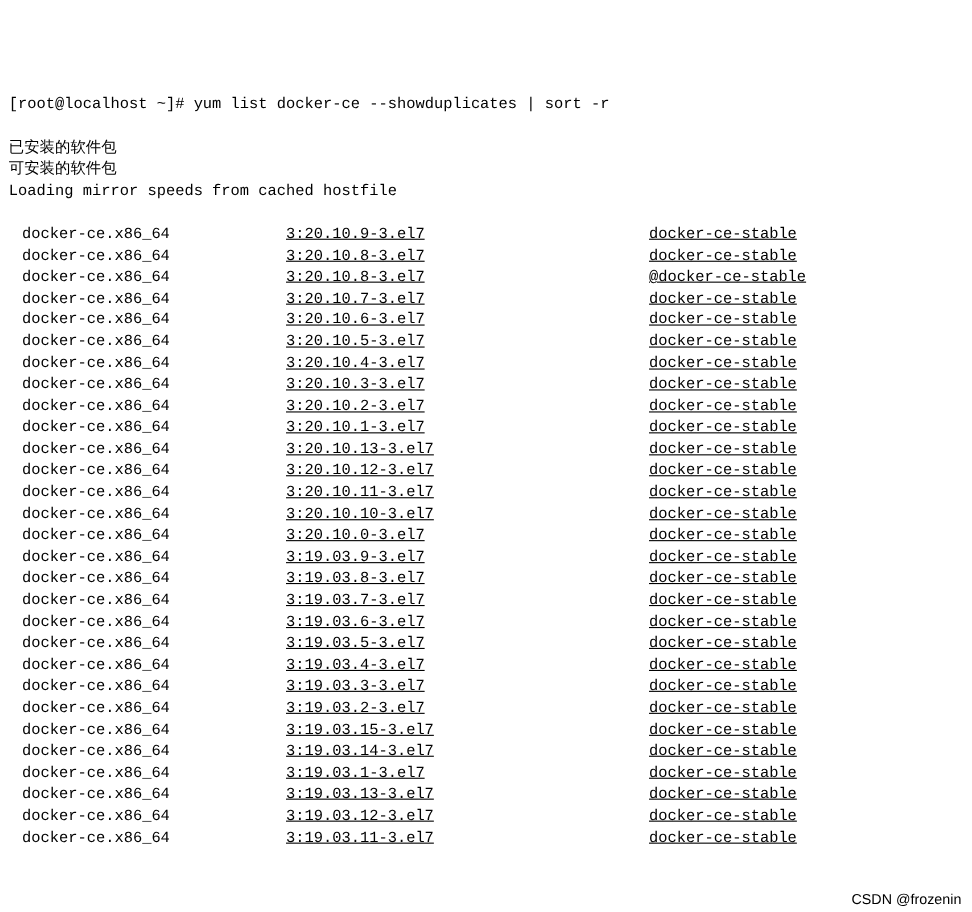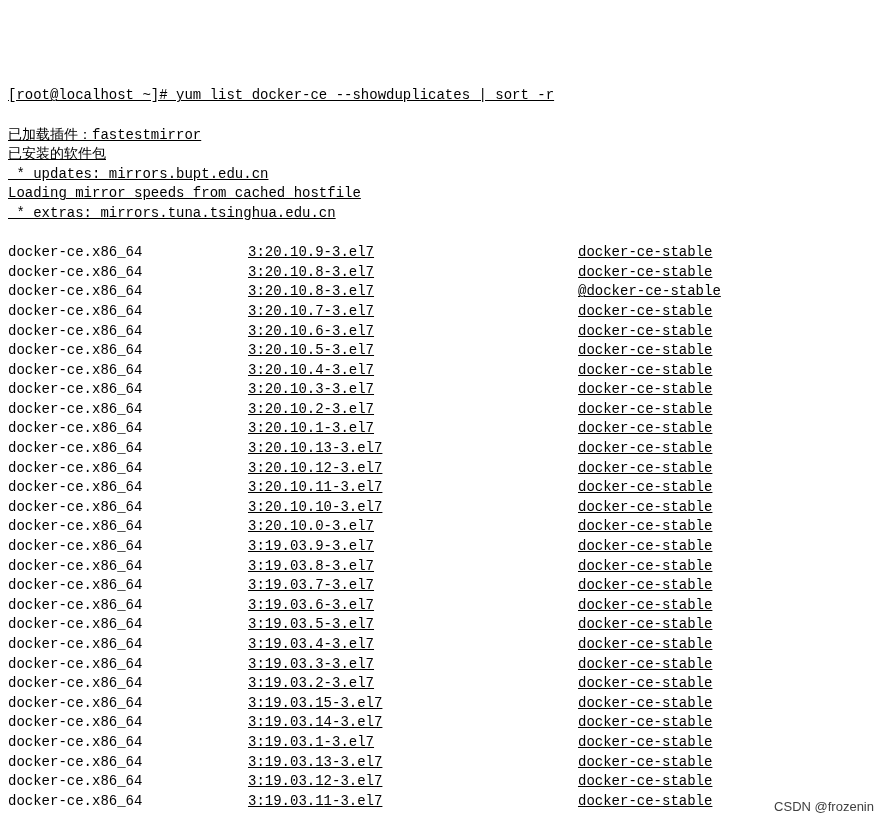--- a/index.html
+++ b/index.html
@@ -7,53 +7,53 @@
       font-size: 14px;
       line-height: 1.4;
       background: #ffffff;
       color: #000000;
       margin: 0;
       padding: 8px;
       white-space: pre;
     }
     .prompt-line {
       display: block;
-      text-decoration: underline;
     }
     .package-row {
       display: flex;
+      margin-left: 12px;
     }
     .col-pkg {
       width: 240px;
       flex-shrink: 0;
     }
     .col-ver {
       width: 330px;
       flex-shrink: 0;
       text-decoration: underline;
     }
     .col-repo {
       flex: 1;
       text-decoration: underline;
     }
     .watermark {
       position: fixed;
-      bottom: 13px;
+      bottom: 2px;
       right: 10px;
-      color: #404040;
+      color: #000000;
       font-size: 13px;
       font-family: sans-serif;
     }
   </style>
 </head>
 <body>
 
 
 <div>
 <span class="prompt-line">[root@localhost ~]# yum list docker-ce --showduplicates | sort -r</span>
-<div id="messages"><span class="prompt-line">已加载插件：fastestmirror</span><span class="prompt-line">已安装的软件包</span><span class="prompt-line"> * updates: mirrors.bupt.edu.cn</span><span class="prompt-line">Loading mirror speeds from cached hostfile</span><span class="prompt-line"> * extras: mirrors.tuna.tsinghua.edu.cn</span></div>
+<div id="messages"><span class="prompt-line">已安装的软件包</span><span class="prompt-line">可安装的软件包</span><span class="prompt-line">Loading mirror speeds from cached hostfile</span></div>
 <div id="packages"><div class="package-row"><span class="col-pkg">docker-ce.x86_64</span><span class="col-ver">3:20.10.9-3.el7</span><span class="col-repo">docker-ce-stable</span></div><div class="package-row"><span class="col-pkg">docker-ce.x86_64</span><span class="col-ver">3:20.10.8-3.el7</span><span class="col-repo">docker-ce-stable</span></div><div class="package-row"><span class="col-pkg">docker-ce.x86_64</span><span class="col-ver">3:20.10.8-3.el7</span><span class="col-repo">@docker-ce-stable</span></div><div class="package-row"><span class="col-pkg">docker-ce.x86_64</span><span class="col-ver">3:20.10.7-3.el7</span><span class="col-repo">docker-ce-stable</span></div><div class="package-row"><span class="col-pkg">docker-ce.x86_64</span><span class="col-ver">3:20.10.6-3.el7</span><span class="col-repo">docker-ce-stable</span></div><div class="package-row"><span class="col-pkg">docker-ce.x86_64</span><span class="col-ver">3:20.10.5-3.el7</span><span class="col-repo">docker-ce-stable</span></div><div class="package-row"><span class="col-pkg">docker-ce.x86_64</span><span class="col-ver">3:20.10.4-3.el7</span><span class="col-repo">docker-ce-stable</span></div><div class="package-row"><span class="col-pkg">docker-ce.x86_64</span><span class="col-ver">3:20.10.3-3.el7</span><span class="col-repo">docker-ce-stable</span></div><div class="package-row"><span class="col-pkg">docker-ce.x86_64</span><span class="col-ver">3:20.10.2-3.el7</span><span class="col-repo">docker-ce-stable</span></div><div class="package-row"><span class="col-pkg">docker-ce.x86_64</span><span class="col-ver">3:20.10.1-3.el7</span><span class="col-repo">docker-ce-stable</span></div><div class="package-row"><span class="col-pkg">docker-ce.x86_64</span><span class="col-ver">3:20.10.13-3.el7</span><span class="col-repo">docker-ce-stable</span></div><div class="package-row"><span class="col-pkg">docker-ce.x86_64</span><span class="col-ver">3:20.10.12-3.el7</span><span class="col-repo">docker-ce-stable</span></div><div class="package-row"><span class="col-pkg">docker-ce.x86_64</span><span class="col-ver">3:20.10.11-3.el7</span><span class="col-repo">docker-ce-stable</span></div><div class="package-row"><span class="col-pkg">docker-ce.x86_64</span><span class="col-ver">3:20.10.10-3.el7</span><span class="col-repo">docker-ce-stable</span></div><div class="package-row"><span class="col-pkg">docker-ce.x86_64</span><span class="col-ver">3:20.10.0-3.el7</span><span class="col-repo">docker-ce-stable</span></div><div class="package-row"><span class="col-pkg">docker-ce.x86_64</span><span class="col-ver">3:19.03.9-3.el7</span><span class="col-repo">docker-ce-stable</span></div><div class="package-row"><span class="col-pkg">docker-ce.x86_64</span><span class="col-ver">3:19.03.8-3.el7</span><span class="col-repo">docker-ce-stable</span></div><div class="package-row"><span class="col-pkg">docker-ce.x86_64</span><span class="col-ver">3:19.03.7-3.el7</span><span class="col-repo">docker-ce-stable</span></div><div class="package-row"><span class="col-pkg">docker-ce.x86_64</span><span class="col-ver">3:19.03.6-3.el7</span><span class="col-repo">docker-ce-stable</span></div><div class="package-row"><span class="col-pkg">docker-ce.x86_64</span><span class="col-ver">3:19.03.5-3.el7</span><span class="col-repo">docker-ce-stable</span></div><div class="package-row"><span class="col-pkg">docker-ce.x86_64</span><span class="col-ver">3:19.03.4-3.el7</span><span class="col-repo">docker-ce-stable</span></div><div class="package-row"><span class="col-pkg">docker-ce.x86_64</span><span class="col-ver">3:19.03.3-3.el7</span><span class="col-repo">docker-ce-stable</span></div><div class="package-row"><span class="col-pkg">docker-ce.x86_64</span><span class="col-ver">3:19.03.2-3.el7</span><span class="col-repo">docker-ce-stable</span></div><div class="package-row"><span class="col-pkg">docker-ce.x86_64</span><span class="col-ver">3:19.03.15-3.el7</span><span class="col-repo">docker-ce-stable</span></div><div class="package-row"><span class="col-pkg">docker-ce.x86_64</span><span class="col-ver">3:19.03.14-3.el7</span><span class="col-repo">docker-ce-stable</span></div><div class="package-row"><span class="col-pkg">docker-ce.x86_64</span><span class="col-ver">3:19.03.1-3.el7</span><span class="col-repo">docker-ce-stable</span></div><div class="package-row"><span class="col-pkg">docker-ce.x86_64</span><span class="col-ver">3:19.03.13-3.el7</span><span class="col-repo">docker-ce-stable</span></div><div class="package-row"><span class="col-pkg">docker-ce.x86_64</span><span class="col-ver">3:19.03.12-3.el7</span><span class="col-repo">docker-ce-stable</span></div><div class="package-row"><span class="col-pkg">docker-ce.x86_64</span><span class="col-ver">3:19.03.11-3.el7</span><span class="col-repo">docker-ce-stable</span></div></div>
 </div>
 
 <div class="watermark">CSDN @frozenin</div>
 
 
 
 
 </body></html>

